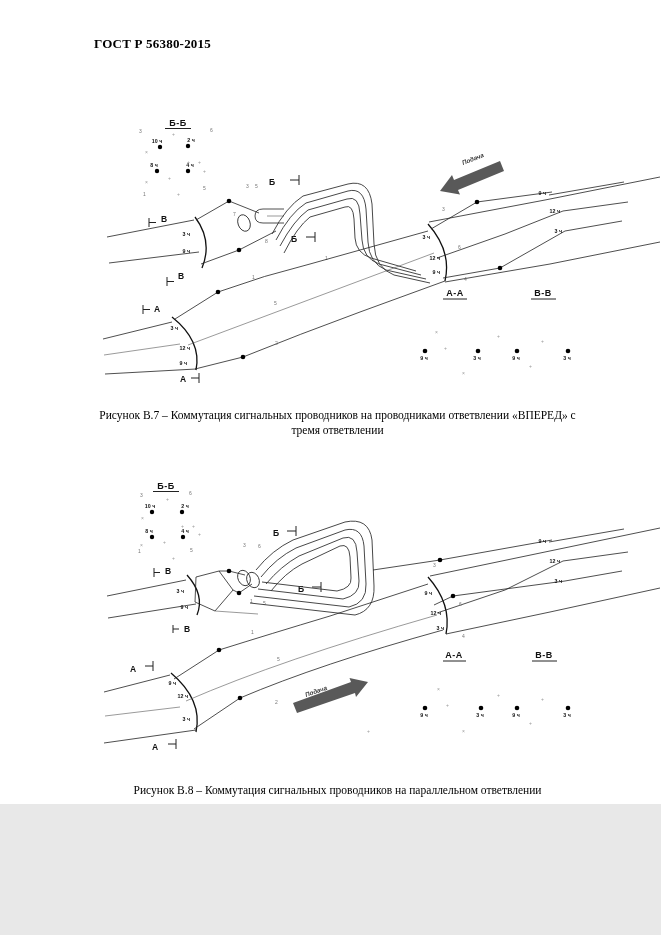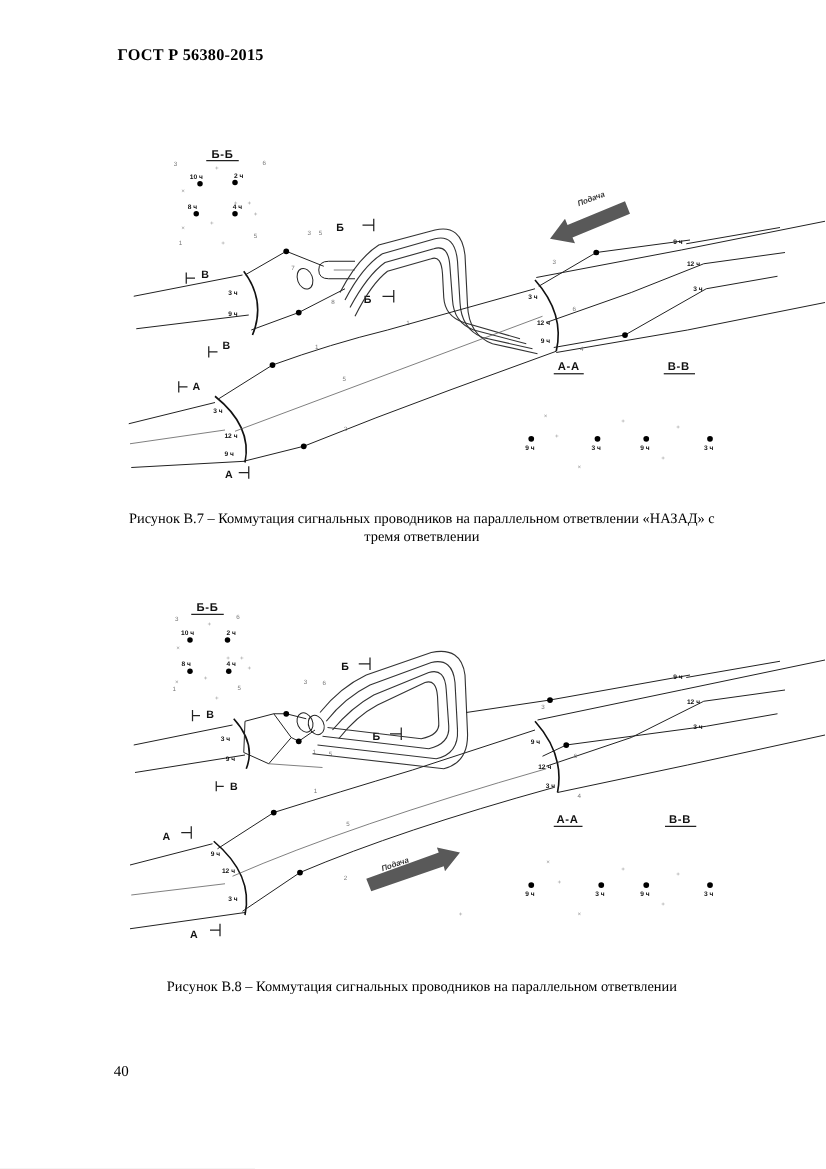--- a/index.html
+++ b/index.html
@@ -1,16 +1,16 @@
 <!DOCTYPE html>
 <html><head>
 <meta charset="utf-8">
 <style>
   html,body{margin:0;padding:0;background:#e8e8e8;}
-  #page{position:relative;width:661px;height:935px;background:#ffffff;margin:0 auto;
+  #page{position:relative;width:661px;height:804px;background:#ffffff;margin:0 auto;
         font-family:"Liberation Serif", serif;color:#000;overflow:hidden;}
   #header{position:absolute;top:36px;left:94px;font-weight:bold;font-size:13px;letter-spacing:.2px;}
   .figsvg{position:absolute;left:0;width:661px;}
   #fig1svg{top:112px;height:292px;}
   #fig2svg{top:476px;height:297px;}
   .caption{position:absolute;left:40px;width:595px;text-align:center;font-size:11.5px;line-height:14.5px;}
   #cap1{top:408px;}
   #cap2{top:783px;text-align:center;}
   #pagenum{position:absolute;top:850px;left:91px;font-size:12px;}
   svg text{font-family:"Liberation Sans", sans-serif;fill:#111;}
@@ -160,21 +160,21 @@
       <text class="mark" x="444" y="238">+</text>
       <text class="mark" x="497" y="226">+</text>
       <text class="mark" x="462" y="263">×</text>
       <text class="mark" x="529" y="256">+</text>
       <text class="mark" x="435" y="222">×</text>
       <text class="mark" x="541" y="231">+</text>
     </g>
   </svg>
 
   <div id="cap1" class="caption">
-    <div>Рисунок В.7 – Коммутация сигнальных проводников на параллельном ответвлении «НАЗАД» с</div>
+    <div>Рисунок В.7 – Коммутация сигнальных проводников на проводниками ответвлении «ВПЕРЕД» с</div>
     <div>тремя ответвлении</div>
   </div>
 
   <svg id="fig2svg" class="figsvg" viewBox="0 0 661 297">
 
     <g>
       <text class="title" x="166" y="13" text-anchor="middle">Б-Б</text>
       <line class="tick" x1="153" y1="15.5" x2="179" y2="15.5"></line>
       <text class="num" x="140" y="21">3</text>
       <text class="num" x="189" y="19">6</text>

